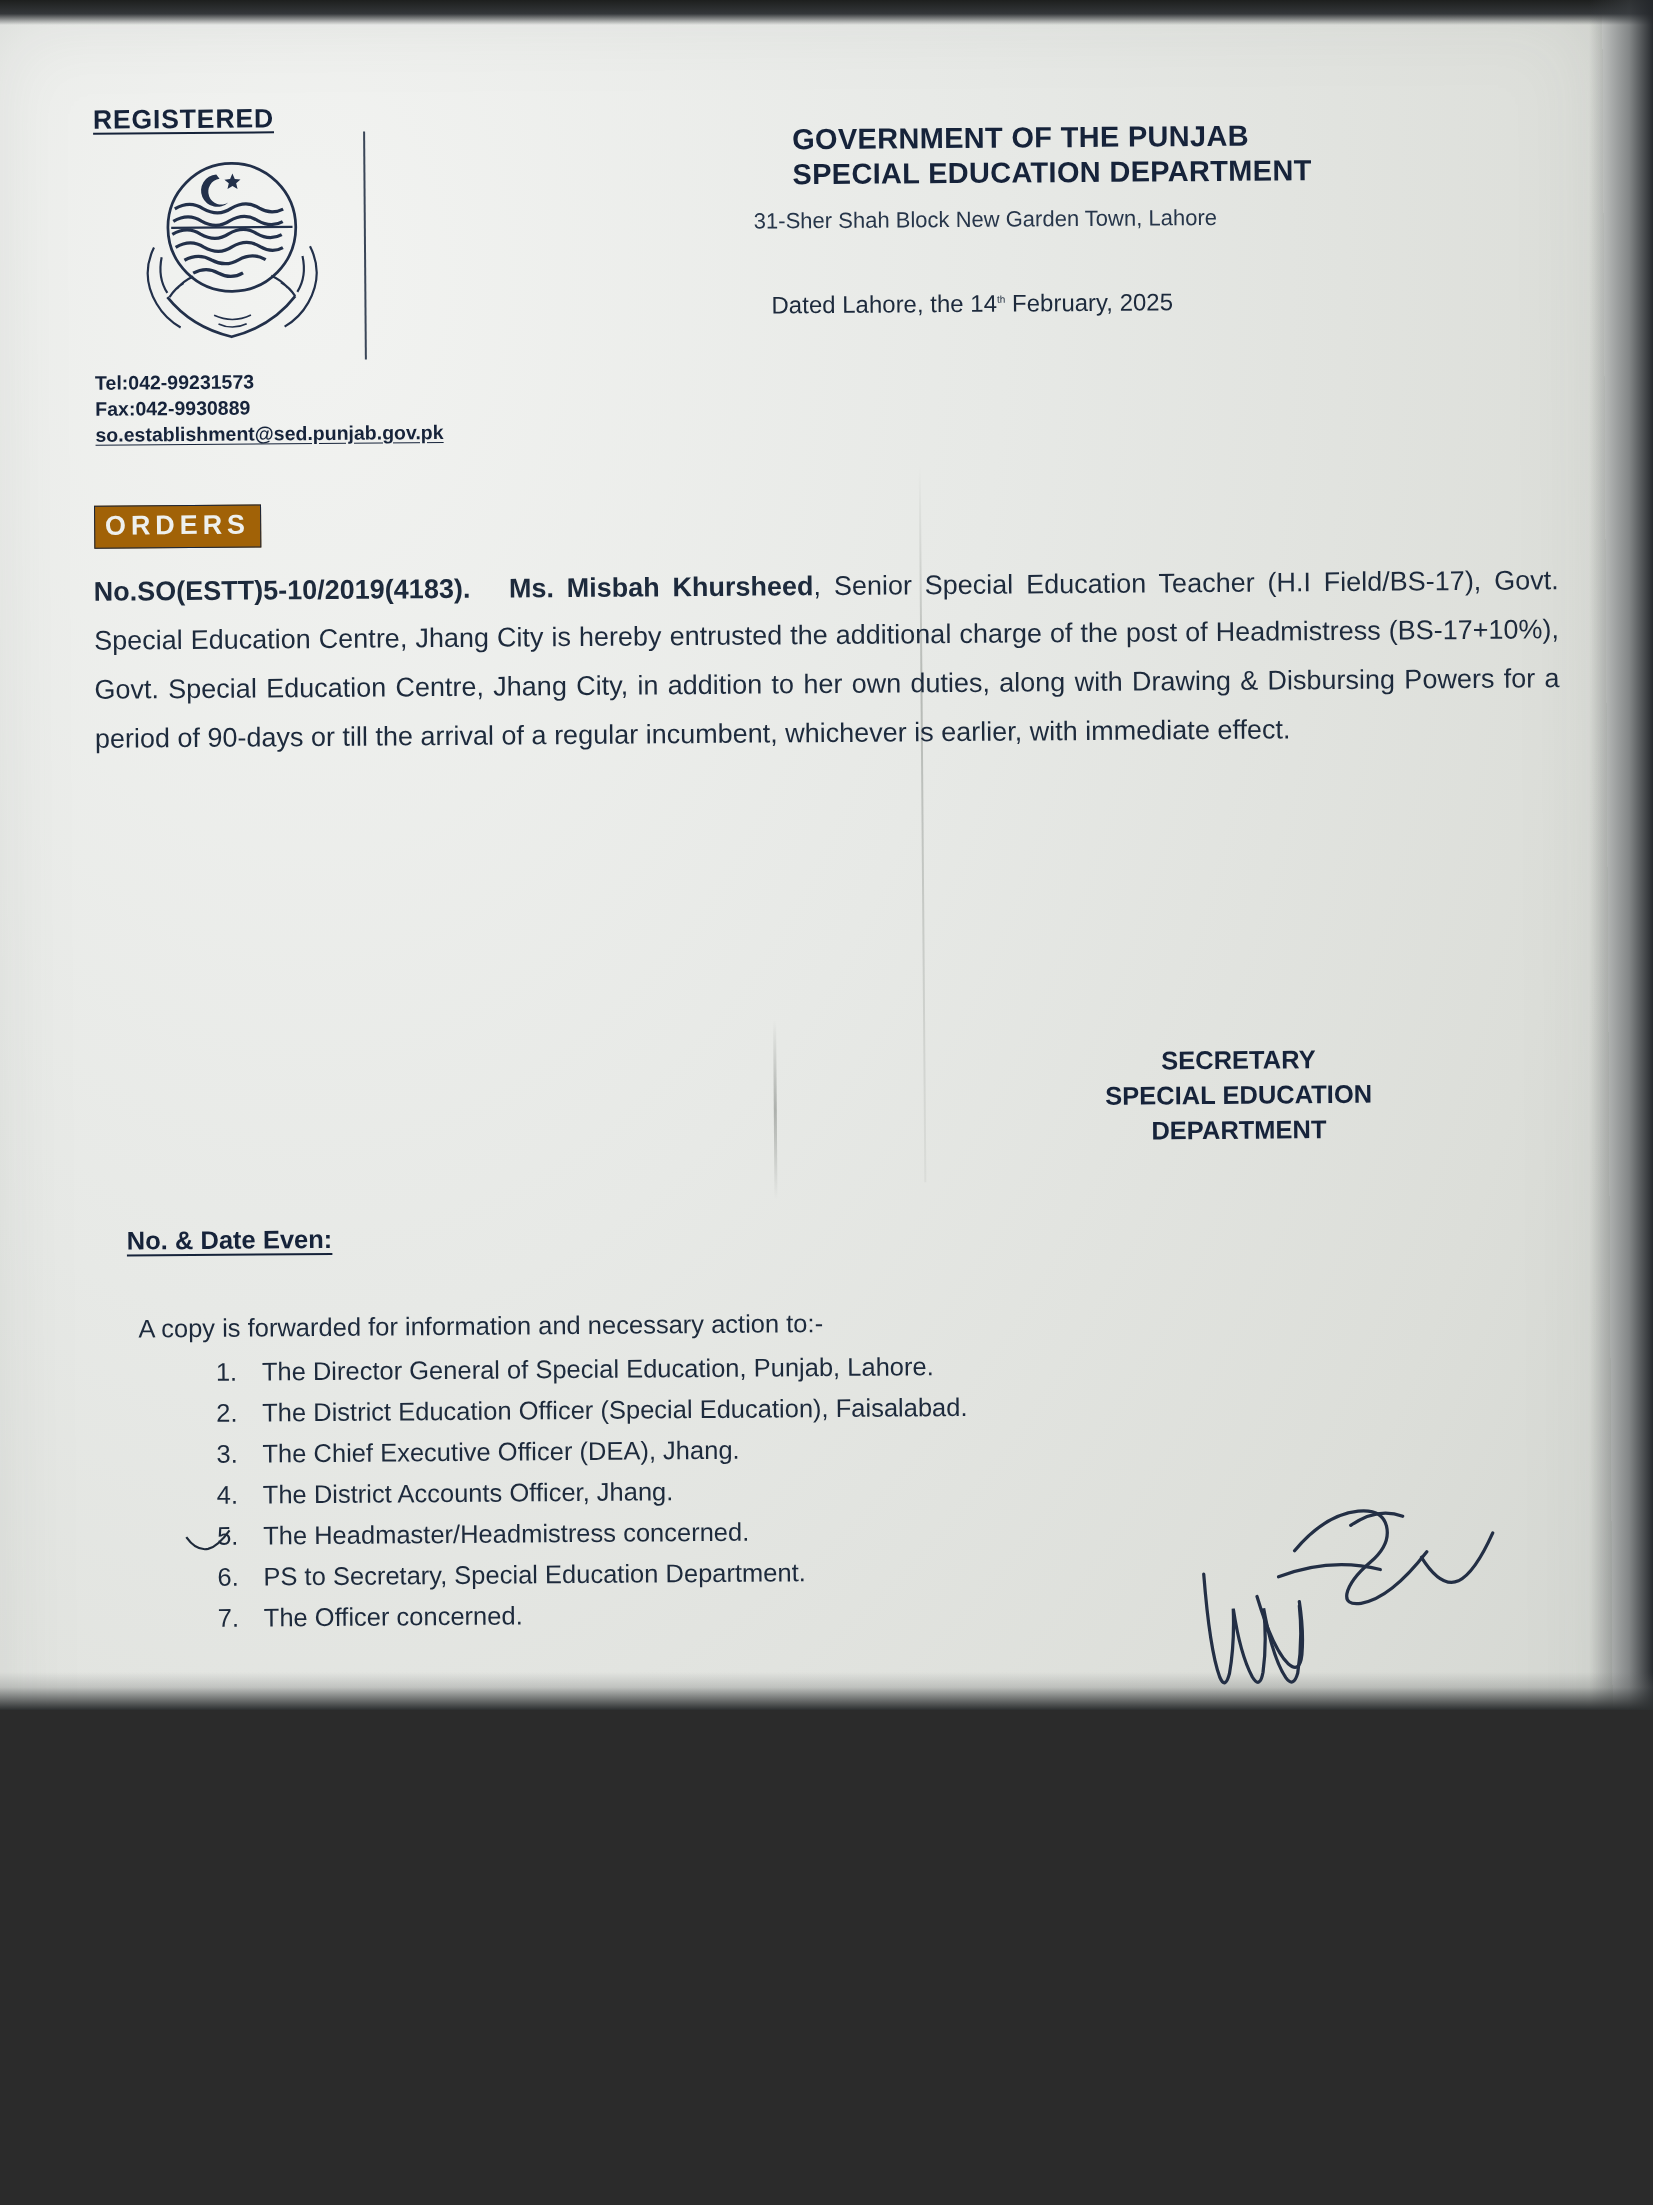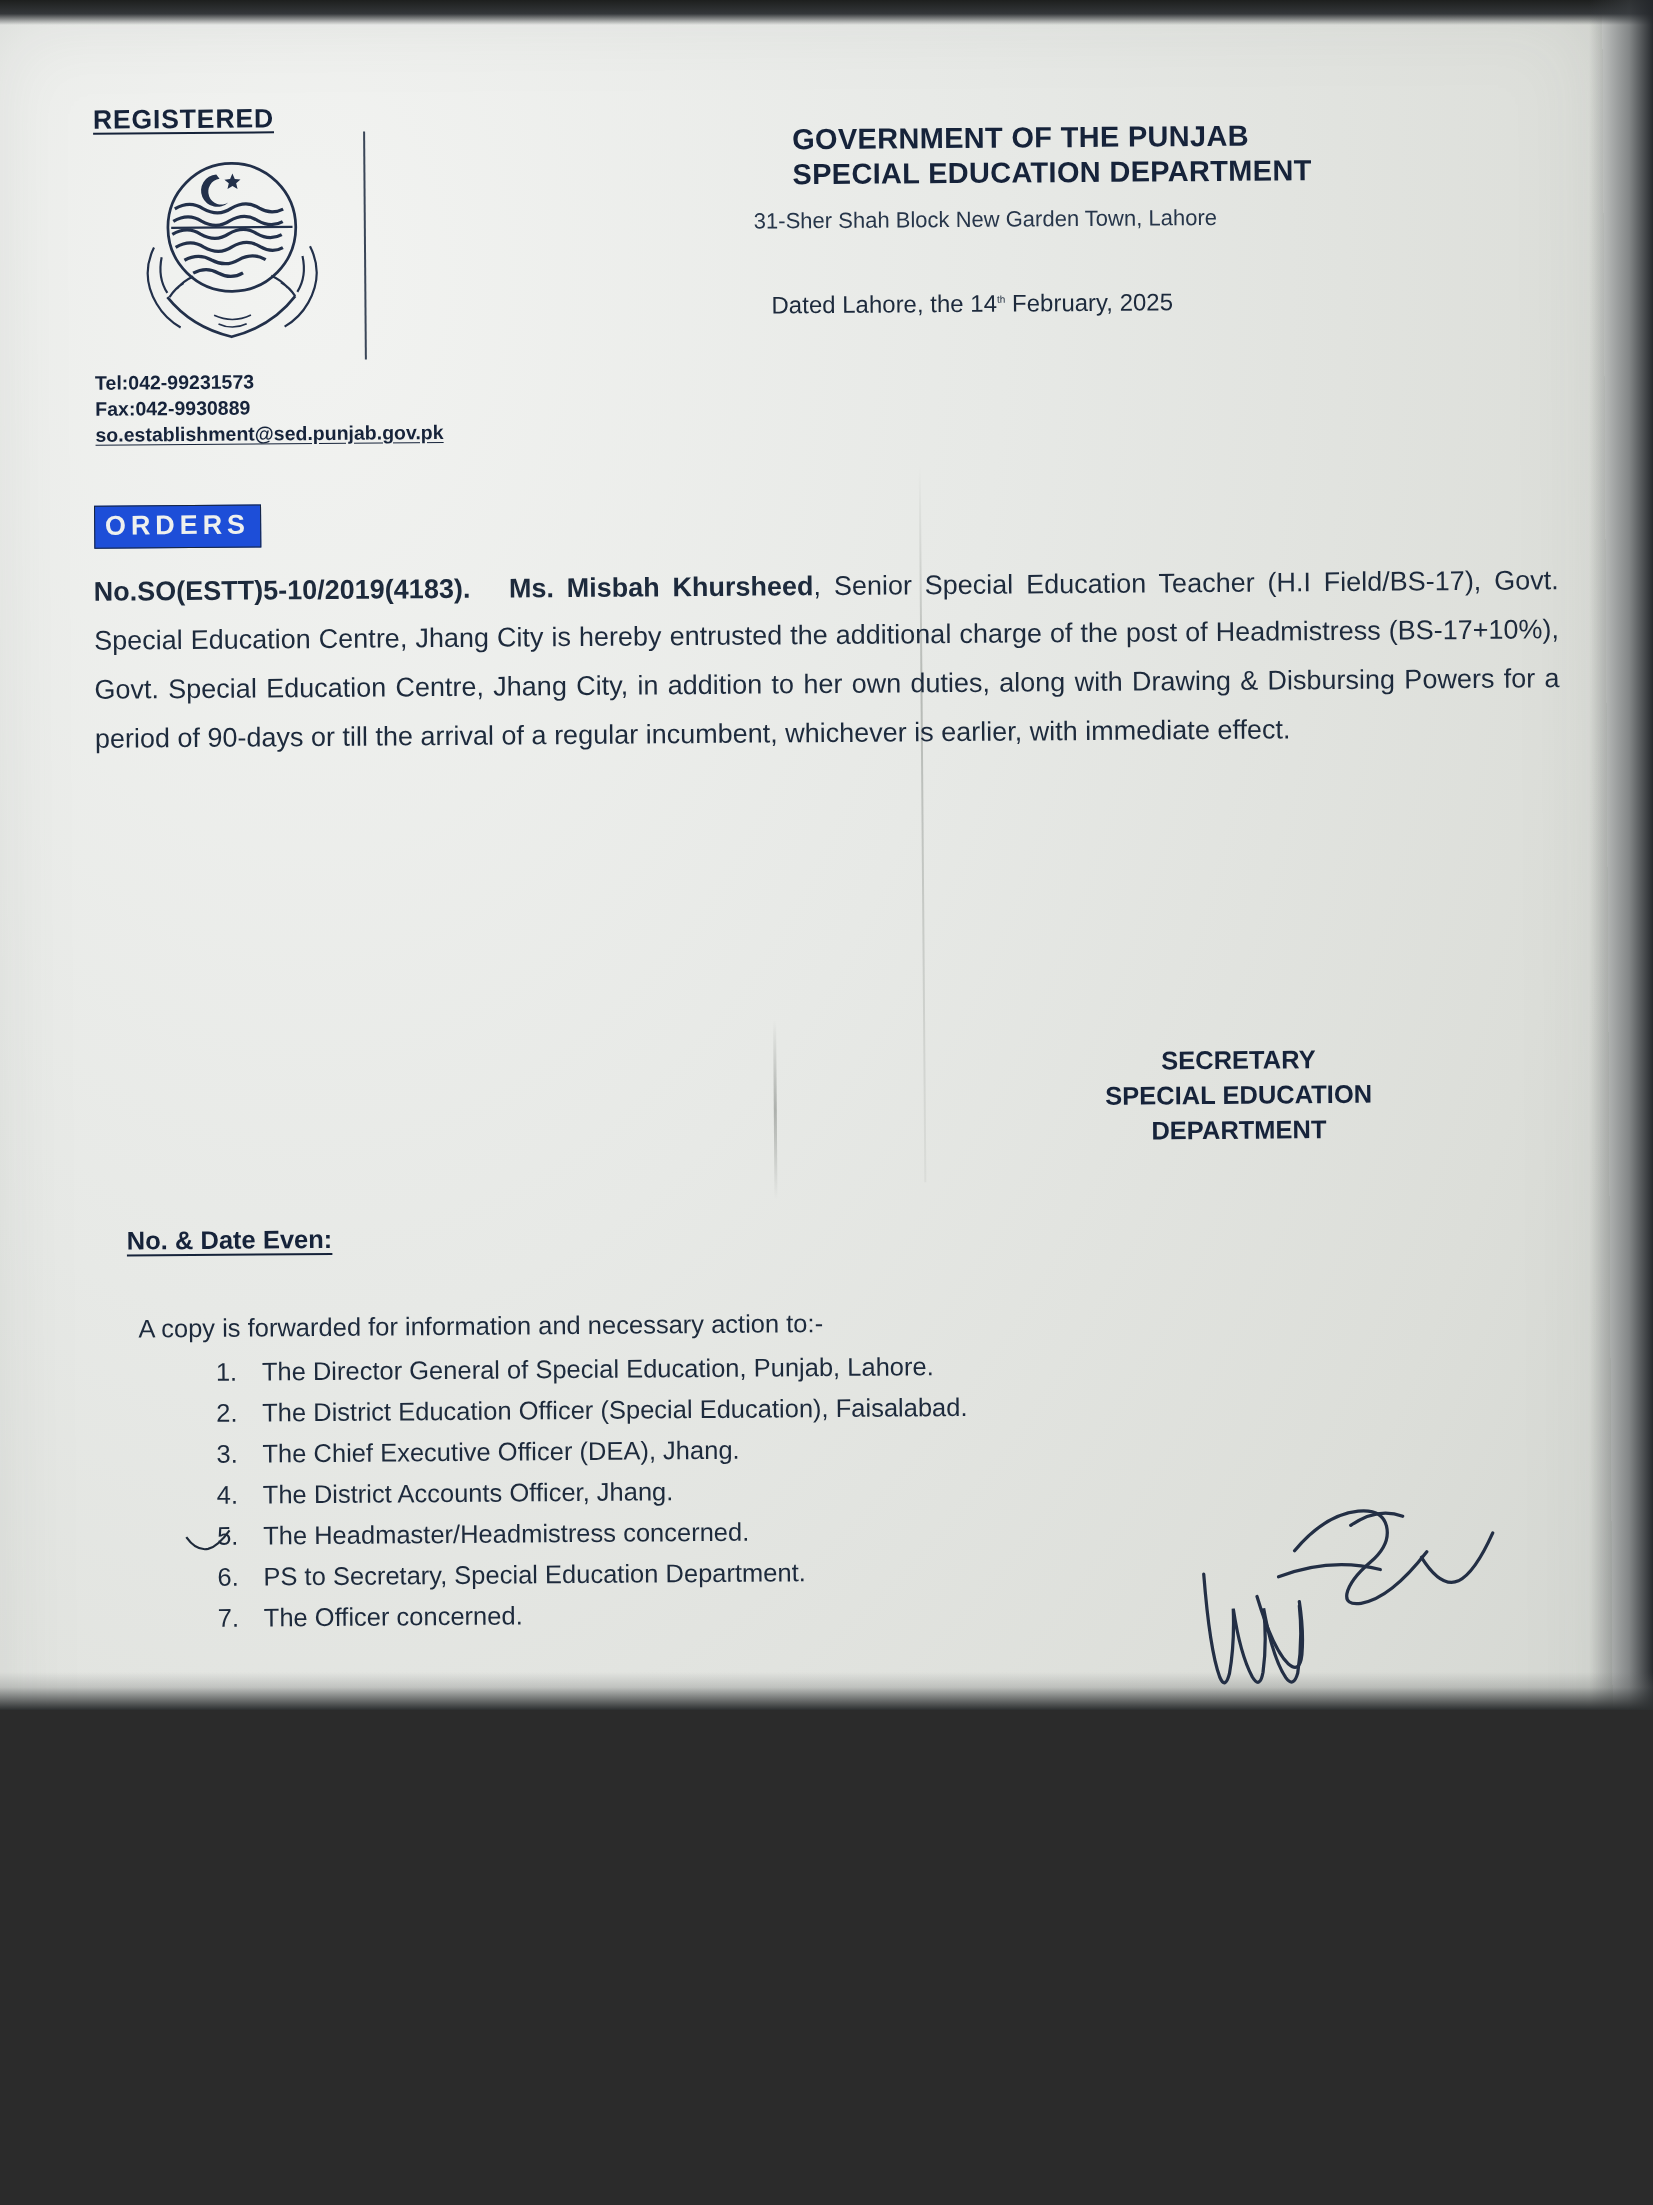--- a/index.html
+++ b/index.html
@@ -109,21 +109,21 @@
     left: 776px; top: 291px;
     font-size: 24px;
     color: #1d2a3c;
   }
   .dated sup { font-size: 10px; }
   
   .orders {
     position: absolute;
     left: 97px; top: 500px;
     padding: 4.3px 9.8px 5.4px 9.8px;
-    background: #1d4ed8;
+    background: #a16207;
     color: #eef0ee;
     font-size: 27px;
     font-weight: bold;
     letter-spacing: 4.9px;
     border: 1.6px solid #16233a;
   }
   
   .body-para {
     position: absolute;
     left: 96px; top: 562px;

